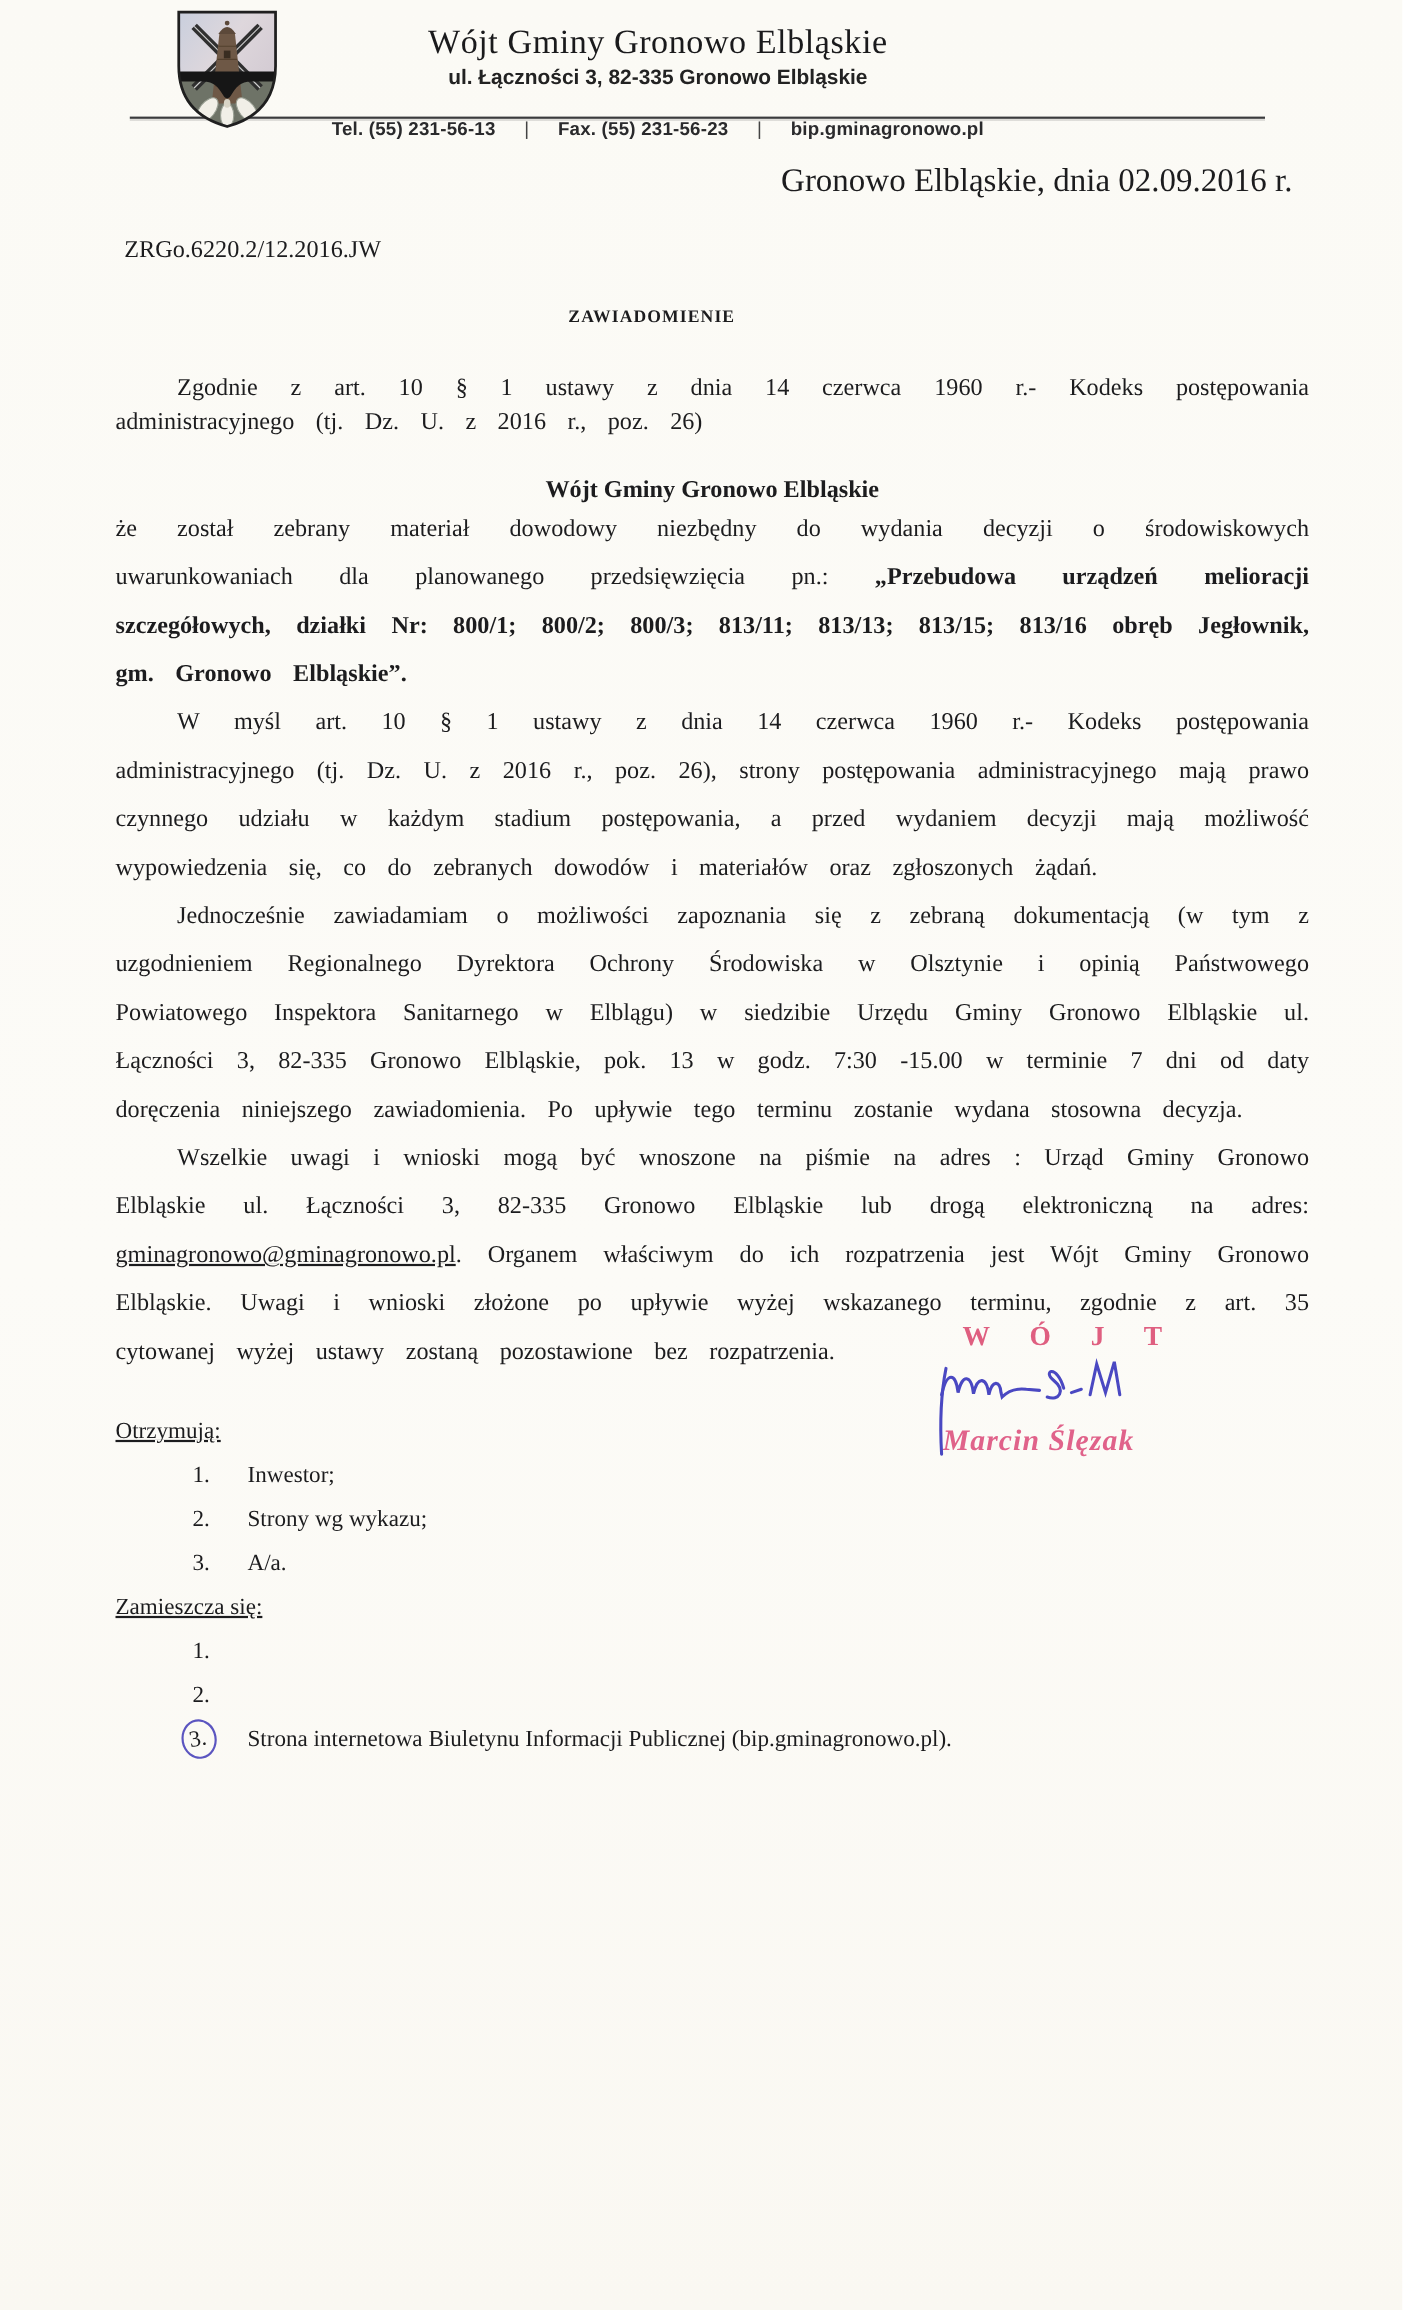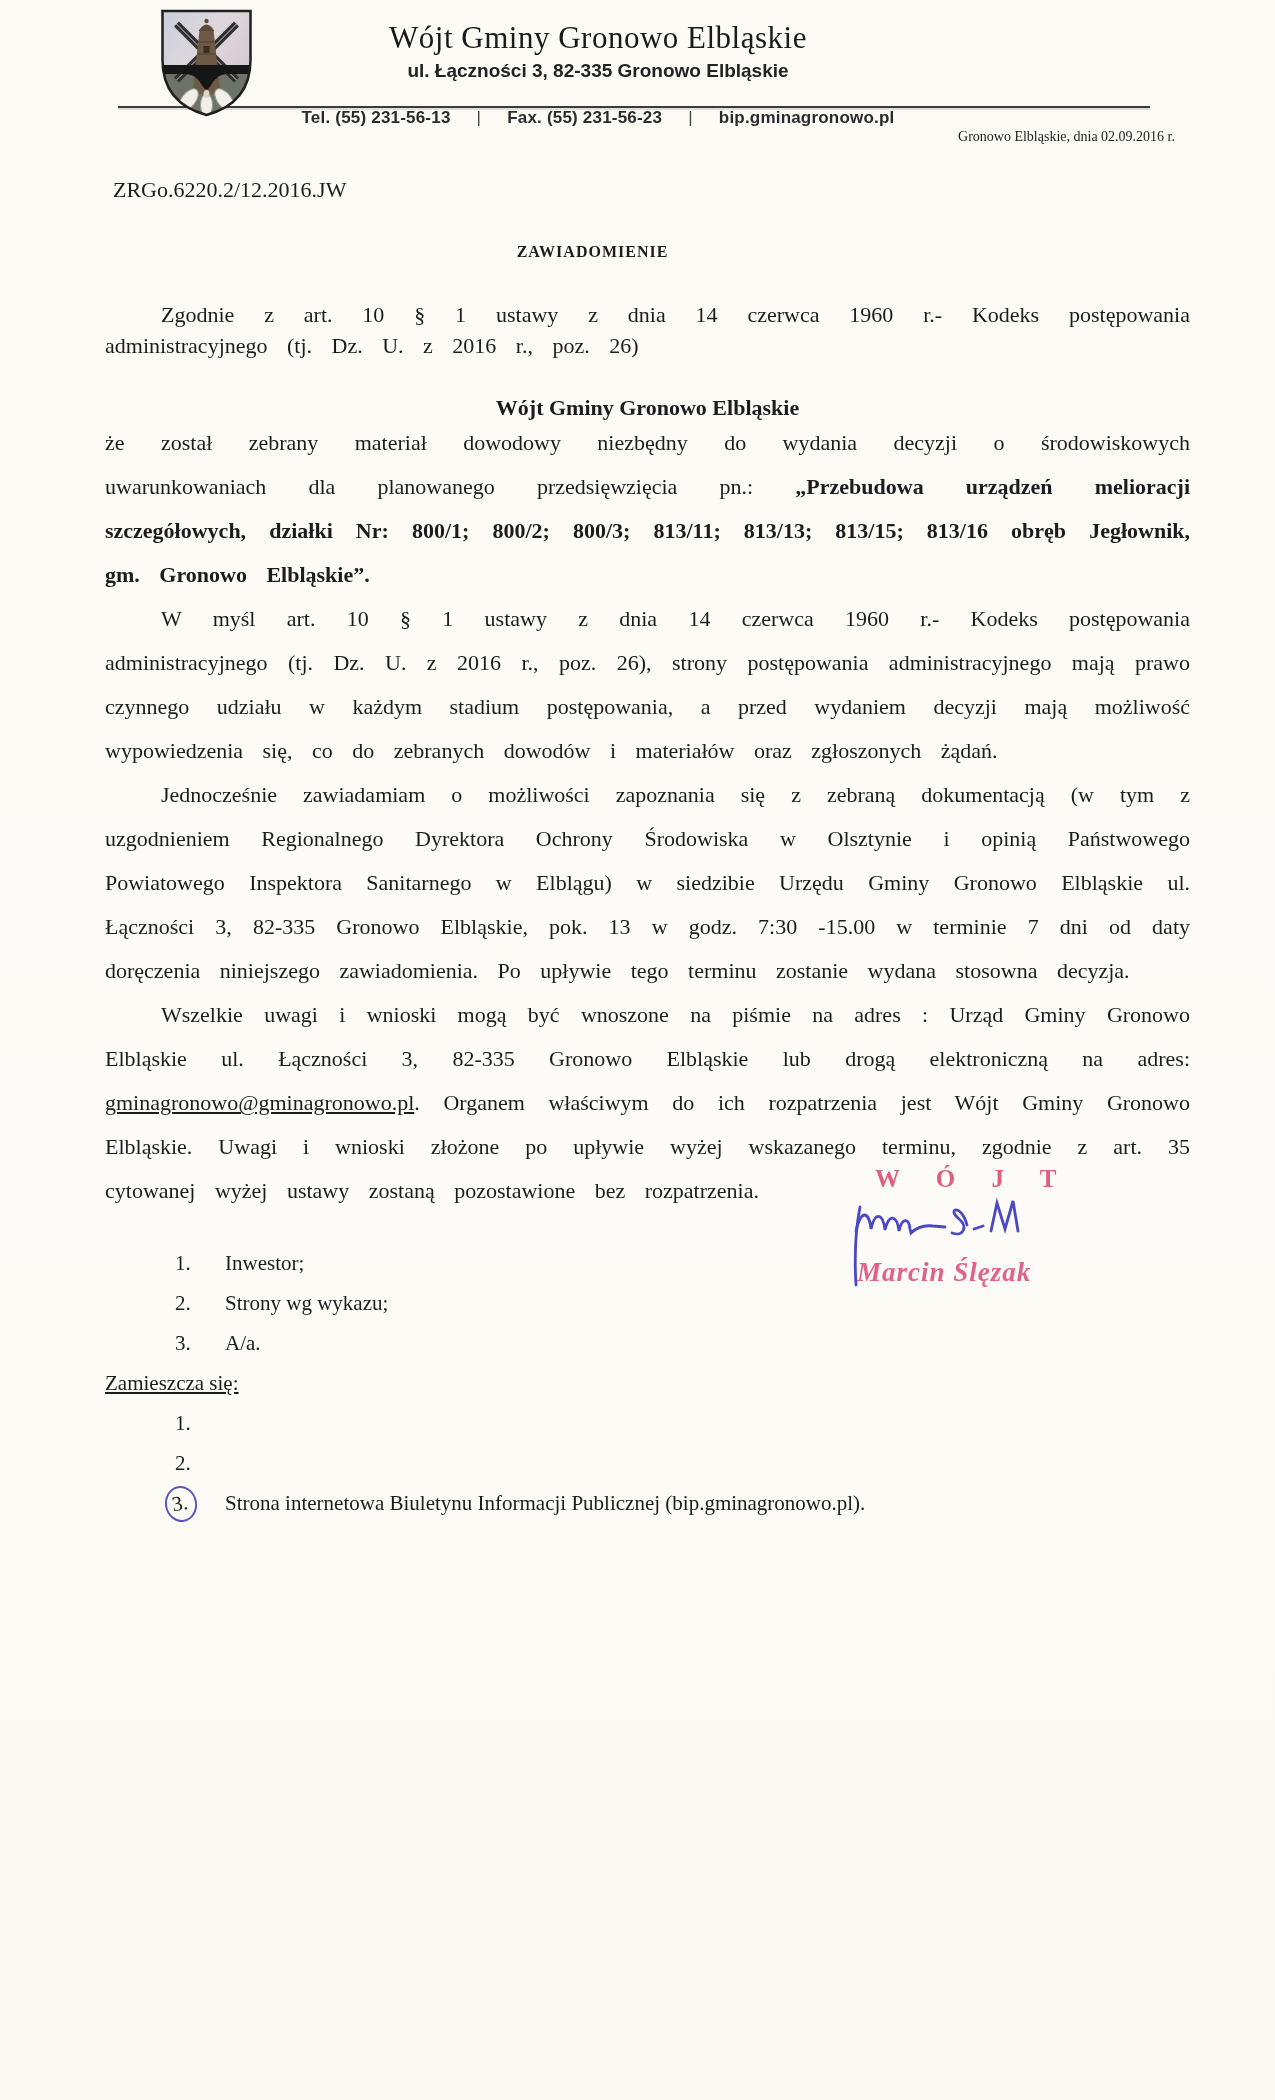--- a/index.html
+++ b/index.html
@@ -13,21 +13,21 @@
   }
   
   .crest { position:absolute; left:158px; top:8px; width:97px; height:110px; z-index:3; }
   .lh-text { padding-top:20px; margin-left:258px; width:680px; text-align:center; }
   .org-name { font-size:31px; letter-spacing:0.5px; color:#1a1a1c; }
   .org-addr { font-family:"Liberation Sans", sans-serif; font-size:19px; font-weight:bold; color:#222; margin-top:4px; }
   .lh-rule { position:absolute; left:118px; top:106px; width:1032px; height:2px; background:#3b3b3d; box-shadow:0 2px 0 rgba(60,60,60,.15); }
   .contact { font-family:"Liberation Sans", sans-serif; font-size:17px; font-weight:bold; color:#2a2a2c; margin-top:26px; letter-spacing:0.2px; }
   .contact .sep { margin:0 26px; font-weight:normal; color:#444; }
   
-  .date-line { text-align:right; margin:1px 100px 0 0; font-size:14px; }
+  .date-line { text-align:right; margin:20px 100px 0 0; font-size:30px; }
   .ref-line { margin:32px 0 0 113px; font-size:22px; }
   
   .content { margin:0 85px 0 105px; }
   .doc-title { text-align:center; font-weight:bold; font-size:16px; letter-spacing:1px; margin-top:40px; transform:translateX(-55px); }
   p.body { font-size:22px; line-height:2.0; text-align:justify; word-spacing:14px; margin:0; }
   p.tight { line-height:1.42; }
   p.indent { text-indent:56px; }
   .center-h { text-align:center; font-weight:bold; font-size:22px; }
   .h-issuer { margin-top:34px; }
   .h-announce { margin-top:20px; }
@@ -141,20 +141,21 @@
           <g fill="none" stroke="#4a48c2" stroke-width="2.8" stroke-linecap="round">
             <path d="M13,24 C9,44 7,68 9,102"></path>
             <path d="M9,48 C14,26 22,28 24,46 C28,28 36,30 38,47 C42,30 50,32 52,48 C55,34 62,35 63,46 L64,50 C70,44 78,42 86,43 L98,44"></path>
             <path d="M120,42 C114,20 100,26 111,35 C122,44 116,54 105,50"></path>
             <path d="M127,46 L136,43"></path>
             <path d="M144,48 L150,20 L158,46 L166,18 L171,48"></path>
           </g>
         </svg>
       </div>
 
+      <div class="dist-heading">Otrzymują:</div>
       <div class="li">
           <span class="num">1.</span>
           <span>Inwestor;</span>
         </div>
       <div class="li">
           <span class="num">2.</span>
           <span>Strony wg wykazu;</span>
         </div>
       <div class="li">
           <span class="num">3.</span>

